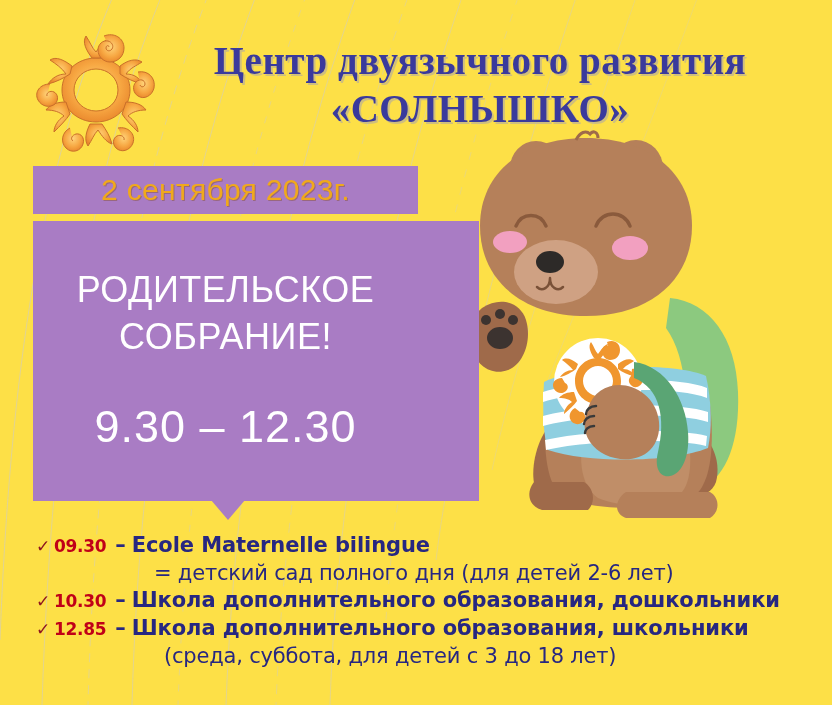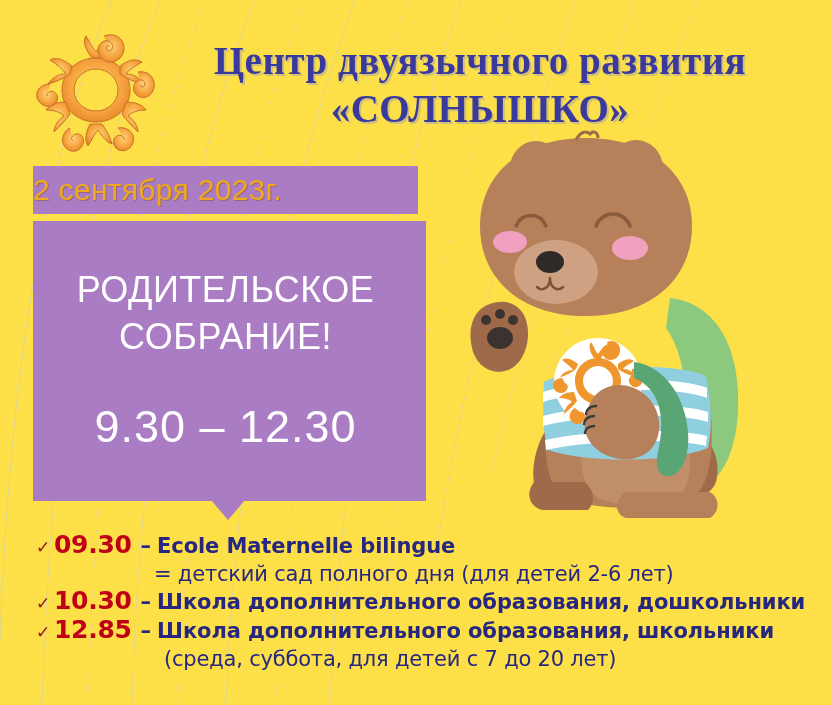--- a/index.html
+++ b/index.html
@@ -60,37 +60,37 @@
   
   .date-banner {
     position: absolute;
     left: 33px;
     top: 166px;
     width: 385px;
     height: 48px;
     background: #a97cc4;
     display: flex;
     align-items: center;
-    justify-content: flex-start;
+    justify-content: center;
   }
   .date-text {
     font-family: "Liberation Sans", sans-serif;
     font-size: 30px;
     font-weight: normal;
     color: #f0a91c;
     text-shadow: 1px 1px 0 rgba(120,70,0,0.35);
     letter-spacing: 0.3px;
   }
 
   
   .speech-box {
     position: absolute;
     left: 33px;
     top: 221px;
-    width: 393px;
+    width: 446px;
     height: 280px;
     background: #a97cc4;
   }
   .speech-tail {
     position: absolute;
     left: 211px;
     top: 500px;
     width: 0;
     height: 0;
     border-left: 17px solid transparent;
@@ -143,21 +143,21 @@
   .check {
     color: #8e1620;
     font-size: 17px;
     width: 18px;
     flex: 0 0 18px;
     text-align: left;
   }
   .sched-time {
     color: #c00018;
     font-weight: bold;
-    font-size: 25px;
+    font-size: 17px;
     font-family: "DejaVu Sans", sans-serif;
     flex: 0 0 auto;
     letter-spacing: -0.3px;
   }
   .sched-dash {
     color: #272781;
     font-weight: bold;
     font-size: 21px;
     font-family: "DejaVu Sans", sans-serif;
     padding: 0 6px 0 9px;
@@ -337,17 +337,17 @@
       <span class="sched-dash">–</span>
       <span class="sched-name">Школа дополнительного образования, дошкольники</span>
     </div>
 
     <div class="sched-row">
       <span class="check">✓</span>
       <span class="sched-time">12.85</span>
       <span class="sched-dash">–</span>
       <span class="sched-name">Школа дополнительного образования, школьники</span>
     </div>
-    <div class="sched-sub sub-indent-c">(среда, суббота, для детей с 7 до 20 лет)</div>
+    <div class="sched-sub sub-indent-c">(среда, суббота, для детей с 3 до 18 лет)</div>
 
   </div>
 
 </div>
 
 </body></html>

